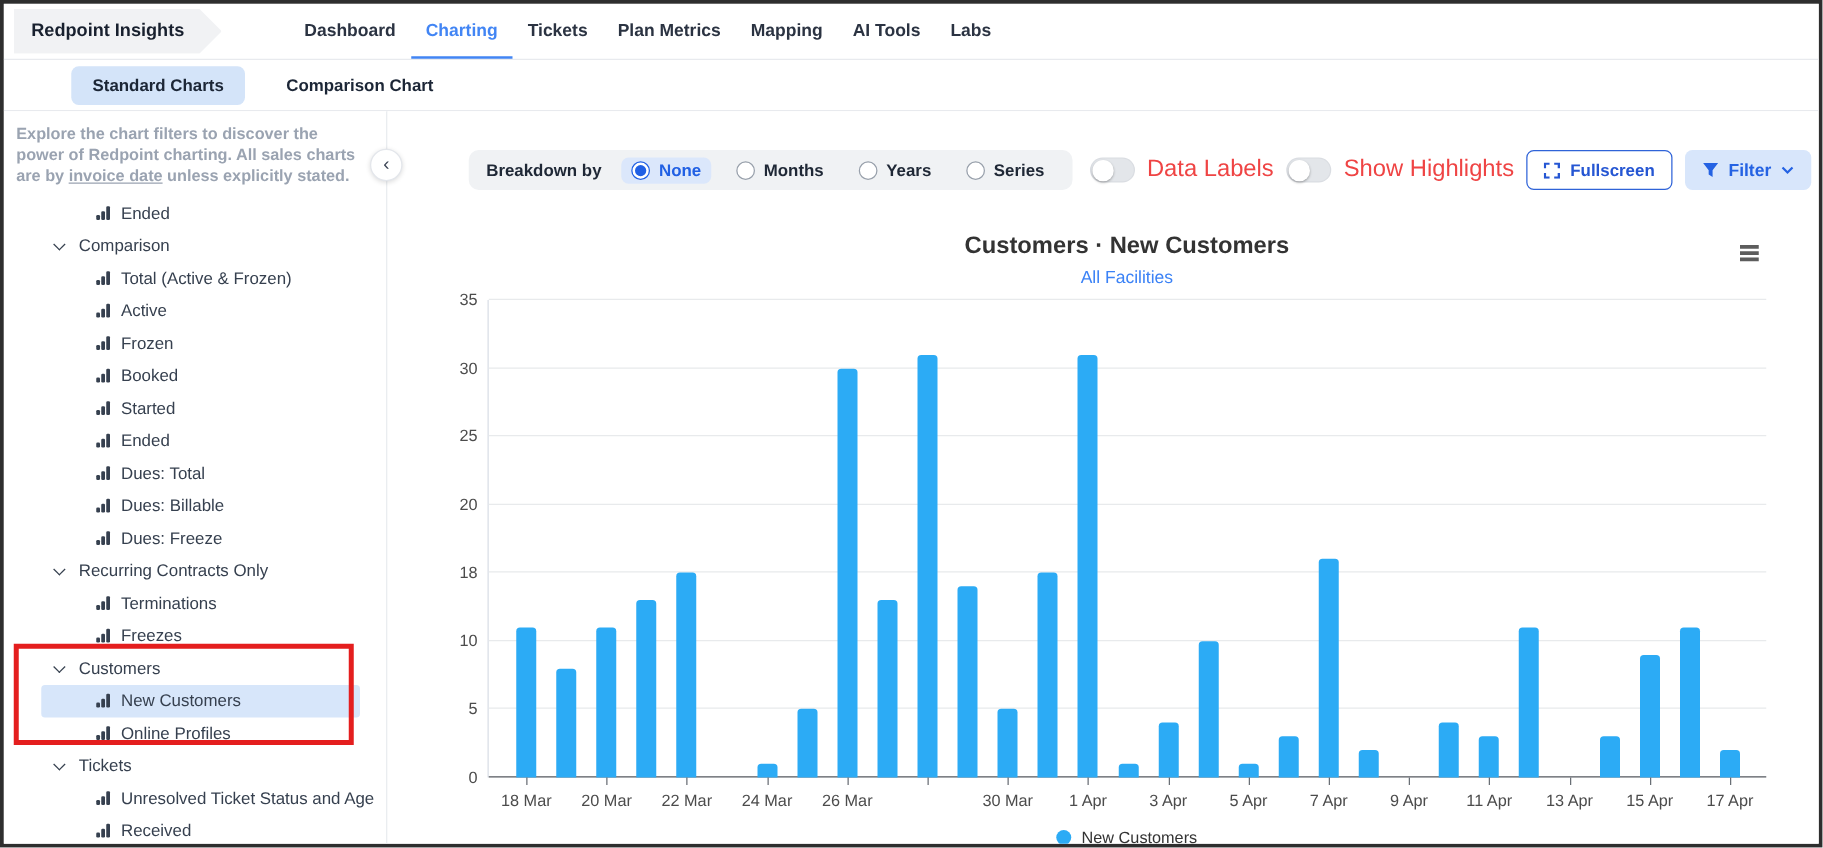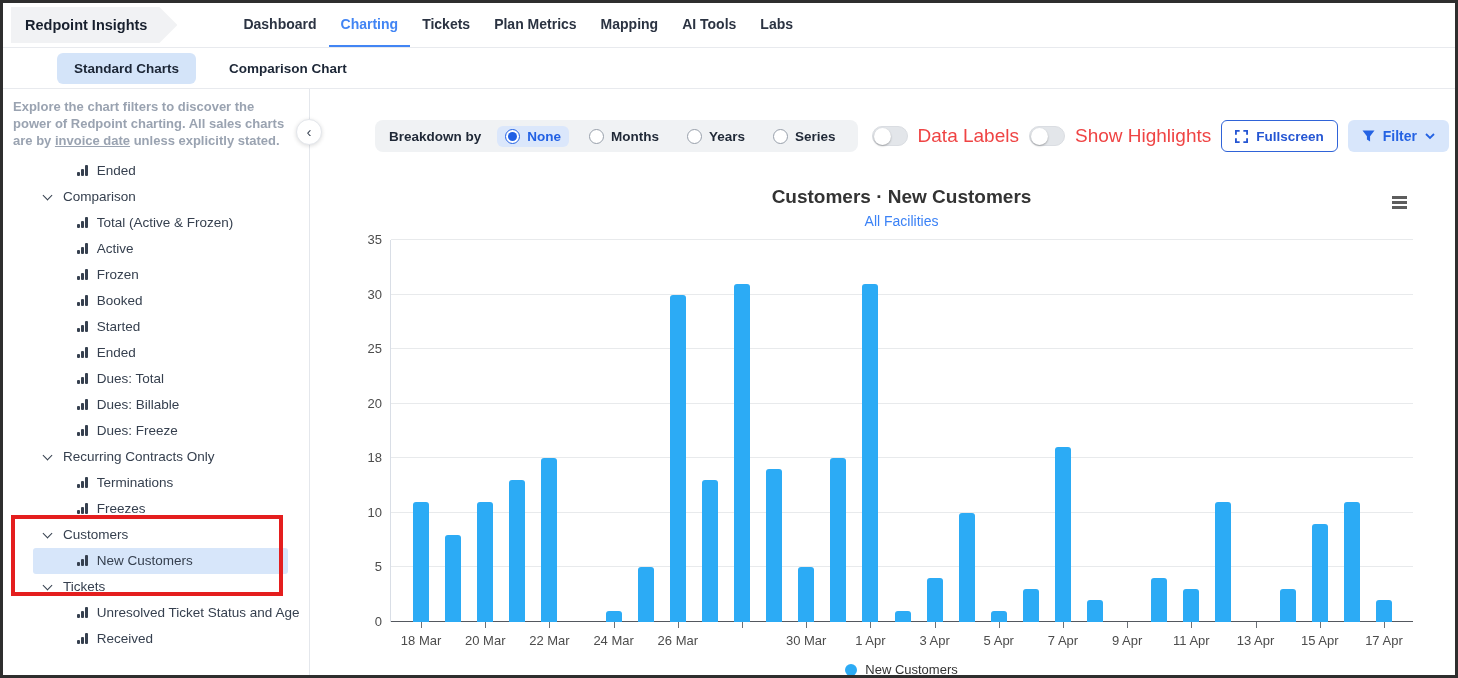--- a/index.html
+++ b/index.html
@@ -203,20 +203,28 @@
             <span class="chev"></span>
             <span>Customers</span>
           </div>
           <div class="trow tchart selected">
             <span class="bars">
               <i></i>
               <i></i>
               <i></i>
             </span>
             <span>New Customers</span>
+          </div>
+          <div class="trow tchart">
+            <span class="bars">
+              <i></i>
+              <i></i>
+              <i></i>
+            </span>
+            <span>Online Profiles</span>
           </div>
           <div class="trow tgroup">
             <span class="chev"></span>
             <span>Tickets</span>
           </div>
           <div class="trow tchart">
             <span class="bars">
               <i></i>
               <i></i>
               <i></i>

